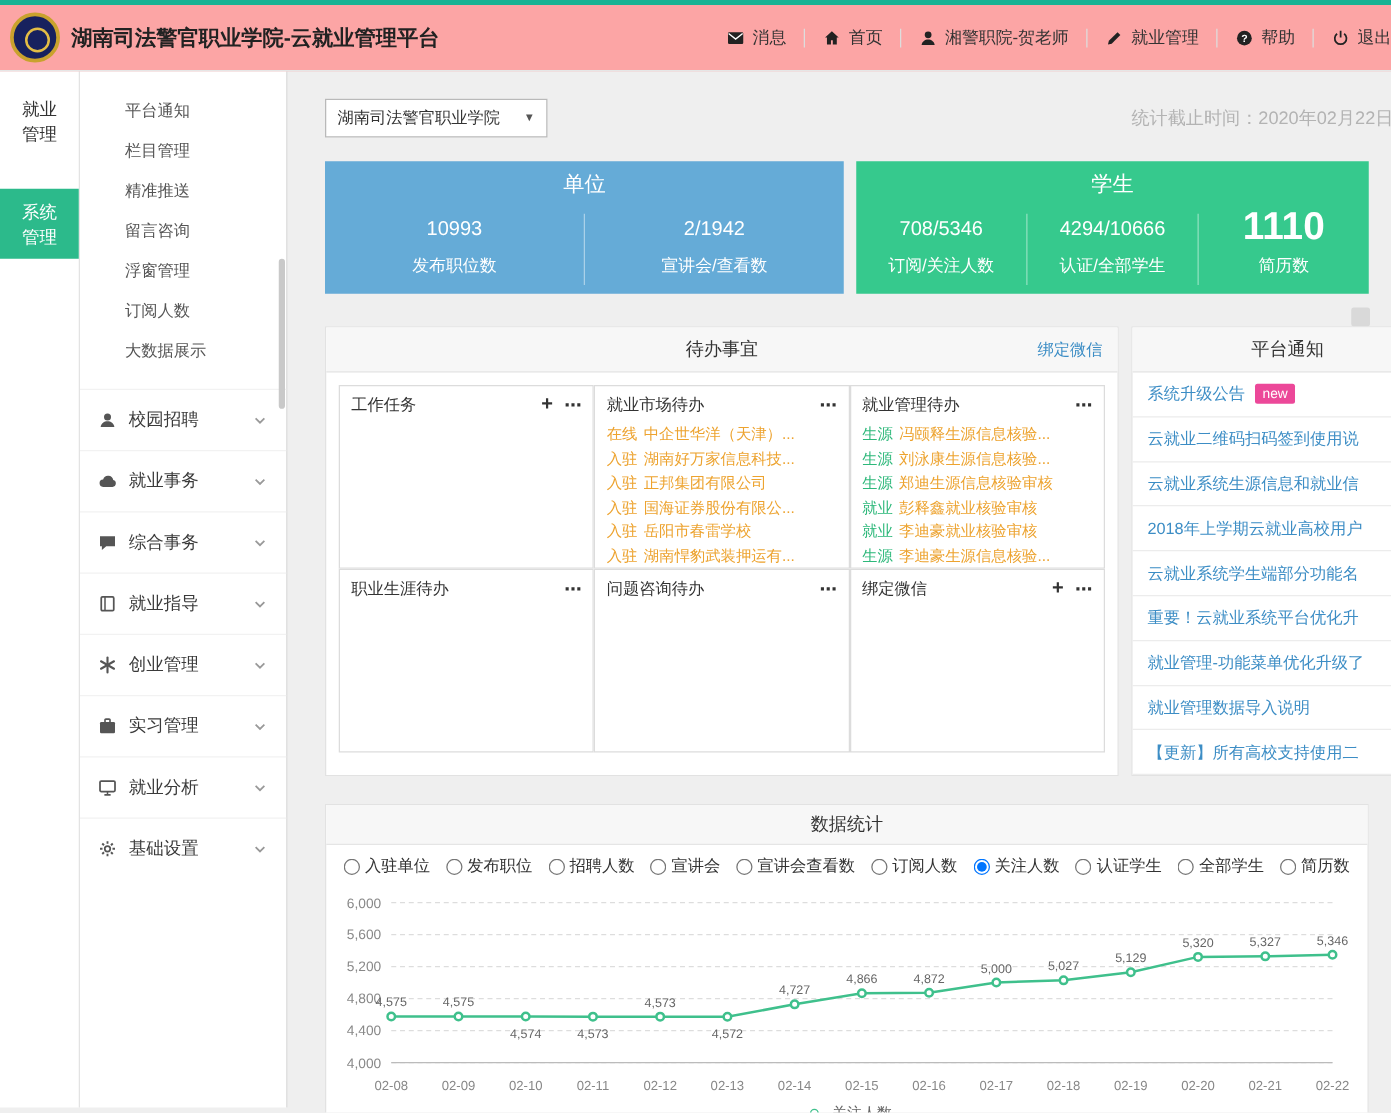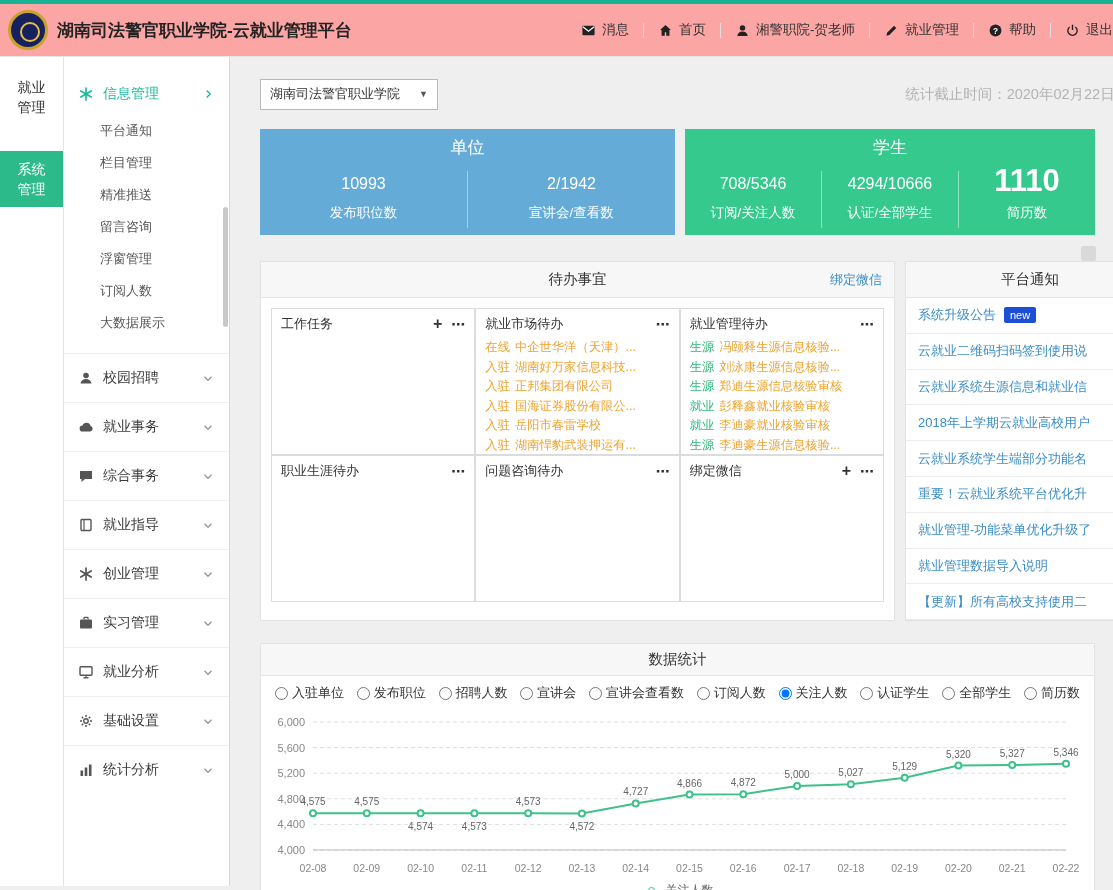--- a/index.html
+++ b/index.html
@@ -67,21 +67,21 @@
   .plus{font-weight:bold;font-size:16px;line-height:12px;cursor:pointer;}
   .dots{font-weight:bold;font-size:14px;line-height:12px;cursor:pointer;}
   .todo-items{padding:2px 9px;}
   .todo-item{font-size:12.3px;line-height:19.5px;white-space:nowrap;overflow:hidden;cursor:pointer;}
   .todo-item .tag{margin-right:5px;}
   .orange{color:#eda32f;}
   .tag-green{color:#2db87a;text-align:right;}
   .notice-panel{width:250px;height:360px;}
   .notice-item{display:flex;align-items:center;height:35.8px;padding:0 12px;border-bottom:1px solid #ececec;
     color:#3c8dc5;font-size:13px;white-space:nowrap;overflow:hidden;cursor:pointer;}
-  .badge-new{background:#1d4ed8;color:#fff;font-size:11px;line-height:16px;padding:0 6px;border-radius:2px;margin-left:8px;flex:none;}
+  .badge-new{background:#ec4899;color:#fff;font-size:11px;line-height:16px;padding:0 6px;border-radius:2px;margin-left:8px;flex:none;}
   .stats-panel{width:835px;margin-top:22px;}
   .stats-panel .panel-head{height:32px;}
   .radio-row{display:flex;align-items:center;justify-content:space-between;padding:8px 14px 2px;font-size:13px;color:#333;}
   .radio-opt{display:flex;align-items:center;gap:4px;white-space:nowrap;cursor:pointer;}
   .radio-opt input{width:13px;height:13px;margin:0;cursor:pointer;}
   .chart-wrap{padding:4px 0 0 0;}
   .legend{display:flex;align-items:center;justify-content:center;gap:6px;font-size:12px;color:#666;padding:2px 0 10px;}
   .legend-line{width:18px;height:2px;background:#3fc08c;position:relative;}
   .legend-line::after{content:"";position:absolute;left:6px;top:-2.5px;width:5px;height:5px;border-radius:50%;
     background:#fff;border:1.5px solid #3fc08c;}
@@ -143,33 +143,20 @@
 </div>
 
 <div class="layout">
 
   <div class="side-primary">
     <div class="sp-item">就业管理</div>
     <div class="sp-item active">系统管理</div>
   </div>
 
   <div class="side-menu">
-    <div class="menu-group-active">
-      <svg class="mico" viewBox="0 0 16 16">
-          <g stroke="currentColor" stroke-width="1.7" stroke-linecap="round">
-            <line x1="8" y1="2" x2="8" y2="14"></line>
-            <line x1="2.8" y1="5" x2="13.2" y2="11"></line>
-            <line x1="13.2" y1="5" x2="2.8" y2="11"></line>
-          </g>
-        </svg>
-      <span>信息管理</span>
-      <svg class="chev" viewBox="0 0 16 16">
-          <polyline points="6.5,4 10.5,8 6.5,12" fill="none" stroke="currentColor" stroke-width="1.6"></polyline>
-        </svg>
-    </div>
     <div class="submenu">
       <div class="submenu-item">平台通知</div>
       <div class="submenu-item">栏目管理</div>
       <div class="submenu-item">精准推送</div>
       <div class="submenu-item">留言咨询</div>
       <div class="submenu-item">浮窗管理</div>
       <div class="submenu-item">订阅人数</div>
       <div class="submenu-item">大数据展示</div>
     </div>
 
@@ -253,31 +240,20 @@
             <line x1="8" y1="12" x2="8" y2="14"></line>
             <line x1="2" y1="8" x2="4" y2="8"></line>
             <line x1="12" y1="8" x2="14" y2="8"></line>
             <line x1="3.8" y1="3.8" x2="5.2" y2="5.2"></line>
             <line x1="10.8" y1="10.8" x2="12.2" y2="12.2"></line>
             <line x1="3.8" y1="12.2" x2="5.2" y2="10.8"></line>
             <line x1="10.8" y1="5.2" x2="12.2" y2="3.8"></line>
           </g>
         </svg>
       <span>基础设置</span>
-      <svg class="chev" viewBox="0 0 16 16">
-          <polyline points="4,6.5 8,10.5 12,6.5" fill="none" stroke="currentColor" stroke-width="1.6"></polyline>
-        </svg>
-    </div>
-    <div class="menu-group">
-      <svg class="mico" viewBox="0 0 16 16">
-          <rect x="2.5" y="8.5" width="2.6" height="5.5" fill="currentColor"></rect>
-          <rect x="6.7" y="5.5" width="2.6" height="8.5" fill="currentColor"></rect>
-          <rect x="10.9" y="2.5" width="2.6" height="11.5" fill="currentColor"></rect>
-        </svg>
-      <span>统计分析</span>
       <svg class="chev" viewBox="0 0 16 16">
           <polyline points="4,6.5 8,10.5 12,6.5" fill="none" stroke="currentColor" stroke-width="1.6"></polyline>
         </svg>
     </div>
     <div class="menu-scroll"></div>
   </div>
 
   <div class="main">
 
     <div class="toolbar-row">

